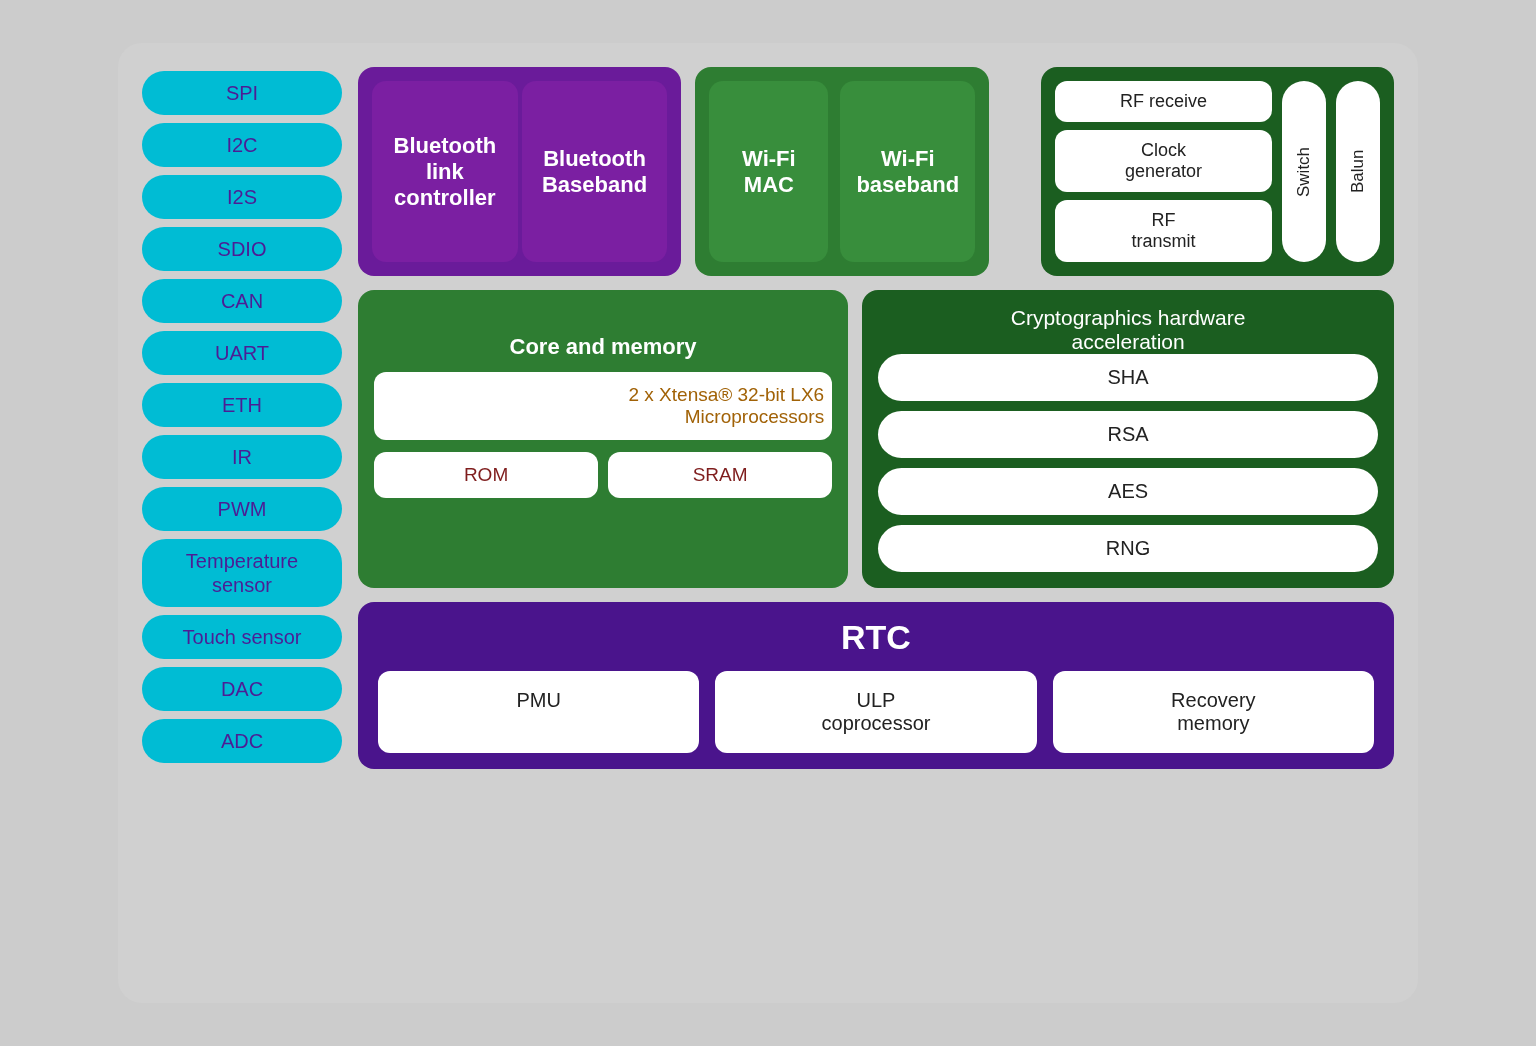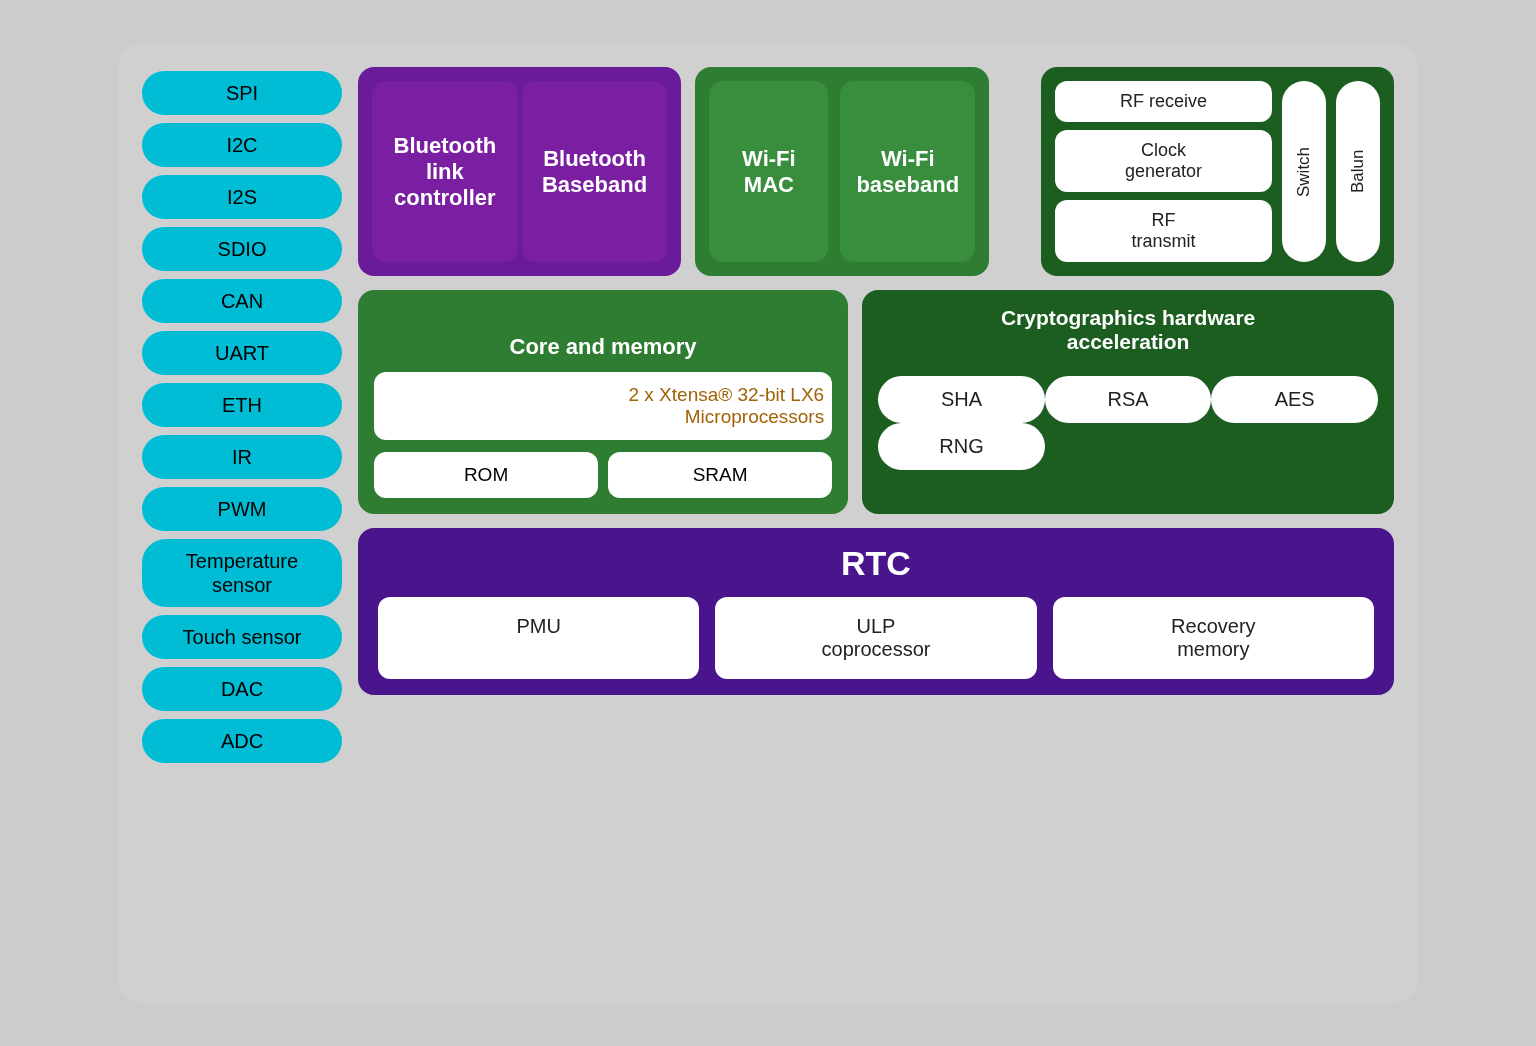--- a/index.html
+++ b/index.html
@@ -25,21 +25,21 @@
     .left-column {
       display: flex;
       flex-direction: column;
       gap: 8px;
       width: 200px;
       flex-shrink: 0;
       padding-top: 4px;
     }
     .peripheral-badge {
       background: #00bcd4;
-      color: #000000;
+      color: #4c1d95;
       border-radius: 24px;
       text-align: center;
       padding: 10px 8px;
       font-size: 20px;
       font-weight: 500;
       line-height: 1.2;
     }
     
     .right-area {
       flex: 1;
@@ -175,43 +175,44 @@
       margin-bottom: 12px;
     }
     .core-bottom-row {
       display: flex;
       flex-direction: row;
       gap: 10px;
     }
     .core-small-block {
       background: white;
       border-radius: 12px;
-      color: #000000;
+      color: #7f1d1d;
       text-align: center;
       font-size: 19px;
       font-weight: 500;
       padding: 12px 8px;
       flex: 1;
     }
     .crypto-section {
       background: #1b5e20;
       border-radius: 16px;
       padding: 16px;
       flex: 1.2;
     }
     .crypto-section-title {
       color: white;
       font-size: 21px;
-      font-weight: bold;
-      text-align: center;
-      margin-bottom: 22px;
+      font-weight: normal;
+      text-align: center;
+      margin-bottom: 0;
     }
     .crypto-grid {
       display: grid;
-      grid-template-columns: 1fr 1fr 1fr;
+      grid-template-columns: 1fr;
+      gap: 10px;
     }
     .crypto-block {
       background: white;
       border-radius: 24px;
       color: #222;
       text-align: center;
       font-size: 20px;
       font-weight: 500;
       padding: 12px 8px;
     }

